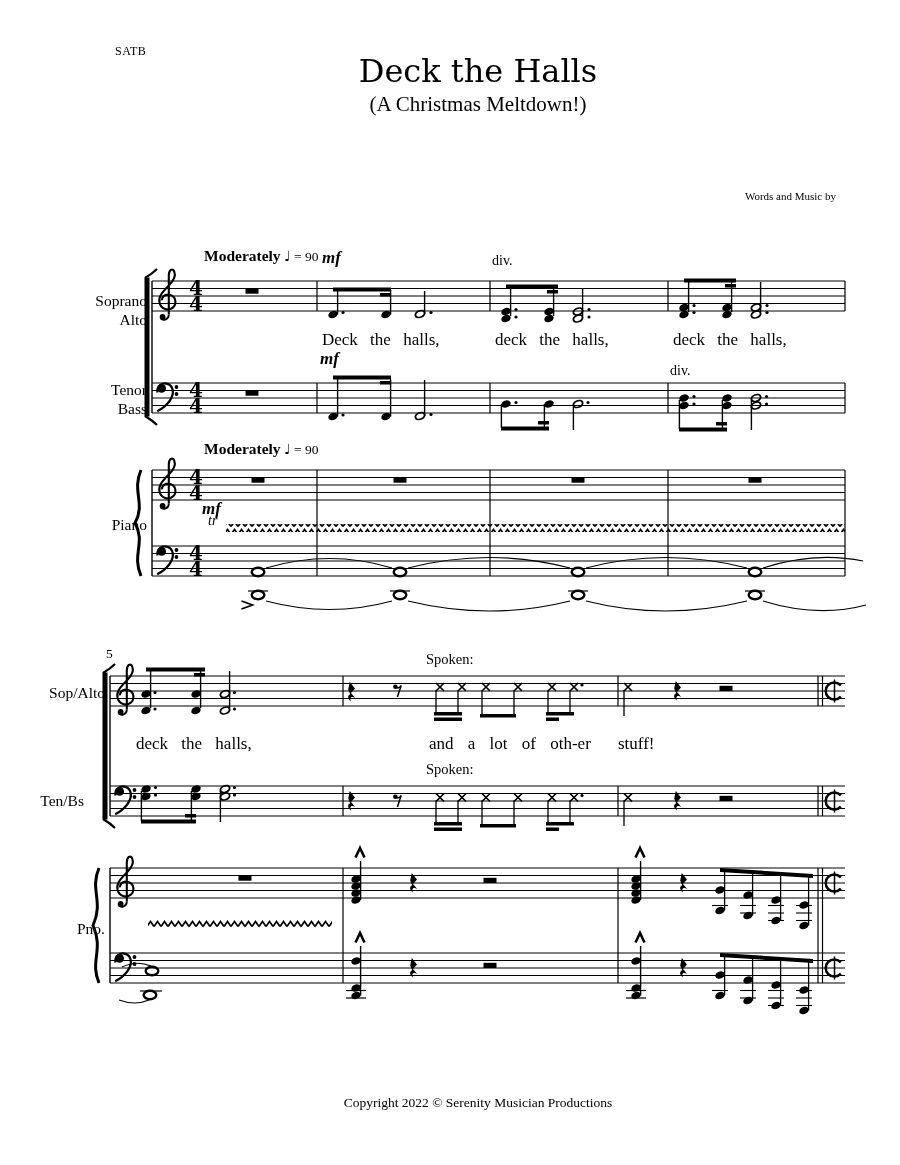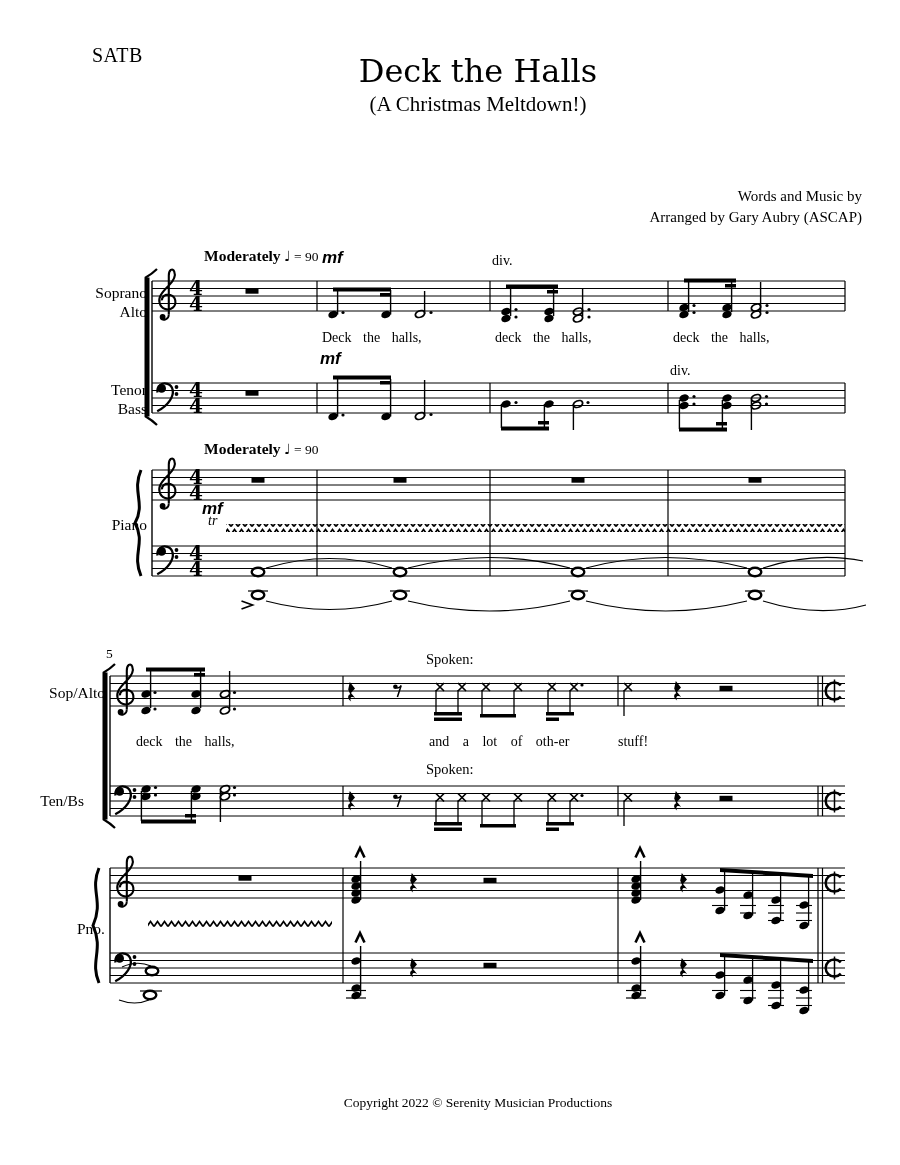--- a/index.html
+++ b/index.html
@@ -1,44 +1,44 @@
 <!DOCTYPE html>
 <html><head>
 <meta charset="utf-8">
 <style>
   html,body{margin:0;padding:0;background:#e8e8e8;}
   #page{position:relative;width:900px;height:1165px;background:#ffffff;margin:0 auto;
         font-family:"Liberation Serif","DejaVu Serif",serif;color:#000;overflow:hidden;}
   .abs{position:absolute;white-space:nowrap;}
   .right{text-align:right;}
-  #satb{left:92px;top:44px;font-size:20px;letter-spacing:.5px;}
+  #satb{left:115px;top:44px;font-size:12px;letter-spacing:.5px;}
   #title{left:0;top:52px;width:956px;text-align:center;font-size:32px;font-family:"DejaVu Serif","Liberation Serif",serif;}
   #subtitle{left:0;top:92px;width:956px;text-align:center;font-size:21px;}
-  #credits{right:38px;top:186px;font-size:15px;line-height:21px;text-align:right;}
+  #credits{right:64px;top:186px;font-size:11px;line-height:21px;text-align:left;}
   .tempo{font-size:13.5px;}
   .tempo b{font-size:15.5px;margin-left:10px;}
   .tempo .nq{font-family:"DejaVu Sans",sans-serif;font-size:14px;}
   #tempo1{left:194px;top:247px;}
   #tempo2{left:194px;top:440px;}
-  .mf{font-style:italic;font-weight:bold;font-size:17px;font-family:Liberation Sans, sans-serif;}
+  .mf{font-style:italic;font-weight:bold;font-size:17px;font-family:Liberation Serif, serif;}
   #mf-sop{left:322px;top:248px;}
   #mf-ten{left:320px;top:349px;}
   #mf-pno{left:202px;top:499px;}
   #tr-pno{left:208px;top:513px;font-style:italic;font-size:14px;font-family:Liberation Serif, serif;}
   .divtxt{font-size:14px;}
   #div-sop{left:492px;top:253px;}
   #div-ten{left:670px;top:363px;}
   .stlabel{font-size:15.5px;line-height:18.5px;}
-  #lab-sa{right:753px;top:284px;text-align:right;}
+  #lab-sa{right:753px;top:292px;text-align:right;}
   #lab-tb{right:753px;top:381px;}
   #lab-pno{right:753px;top:516px;}
   #lab-sa2{right:795px;top:684px;}
   #lab-tb2{right:816px;top:792px;text-align:center;}
   #lab-pno2{right:795px;top:920px;}
-  .lyric{font-size:14px;}
+  .lyric{font-size:17px;}
   #lyr-m2{left:322px;top:330px;word-spacing:8px;}
   #lyr-m3{left:495px;top:330px;word-spacing:8px;}
   #lyr-m4{left:673px;top:330px;word-spacing:8px;}
   #lyr-m5{left:136px;top:734px;word-spacing:9px;}
   #lyr-m6{left:429px;top:734px;word-spacing:10px;text-align:right;}
   #lyr-m7{left:618px;top:734px;}
   #meas5{left:106px;top:646px;font-size:13.5px;}
   .spoken{font-size:14.5px;}
   #spoken-sa{left:426px;top:651px;}
   #spoken-tb{left:426px;top:761px;}
@@ -512,21 +512,20 @@
         <polygon points="720,953 813,959 813,963 720,957" fill="#000"></polygon>
       </g>
     </g>
   </svg>
 
   <div id="satb" class="abs">SATB</div>
   <div id="title" class="abs">Deck the Halls</div>
   <div id="subtitle" class="abs">(A Christmas Meltdown!)</div>
   <div id="credits" class="abs">
     <div>Words and Music by</div>
-    <div>Arranged by Gary Aubry (ASCAP)</div>
   </div>
 
   <div id="tempo1" class="abs tempo">
     <b>Moderately</b>
     <span class="nq">♩</span>
     <span>= 90</span>
   </div>
   <div id="tempo2" class="abs tempo">
     <b>Moderately</b>
     <span class="nq">♩</span>

